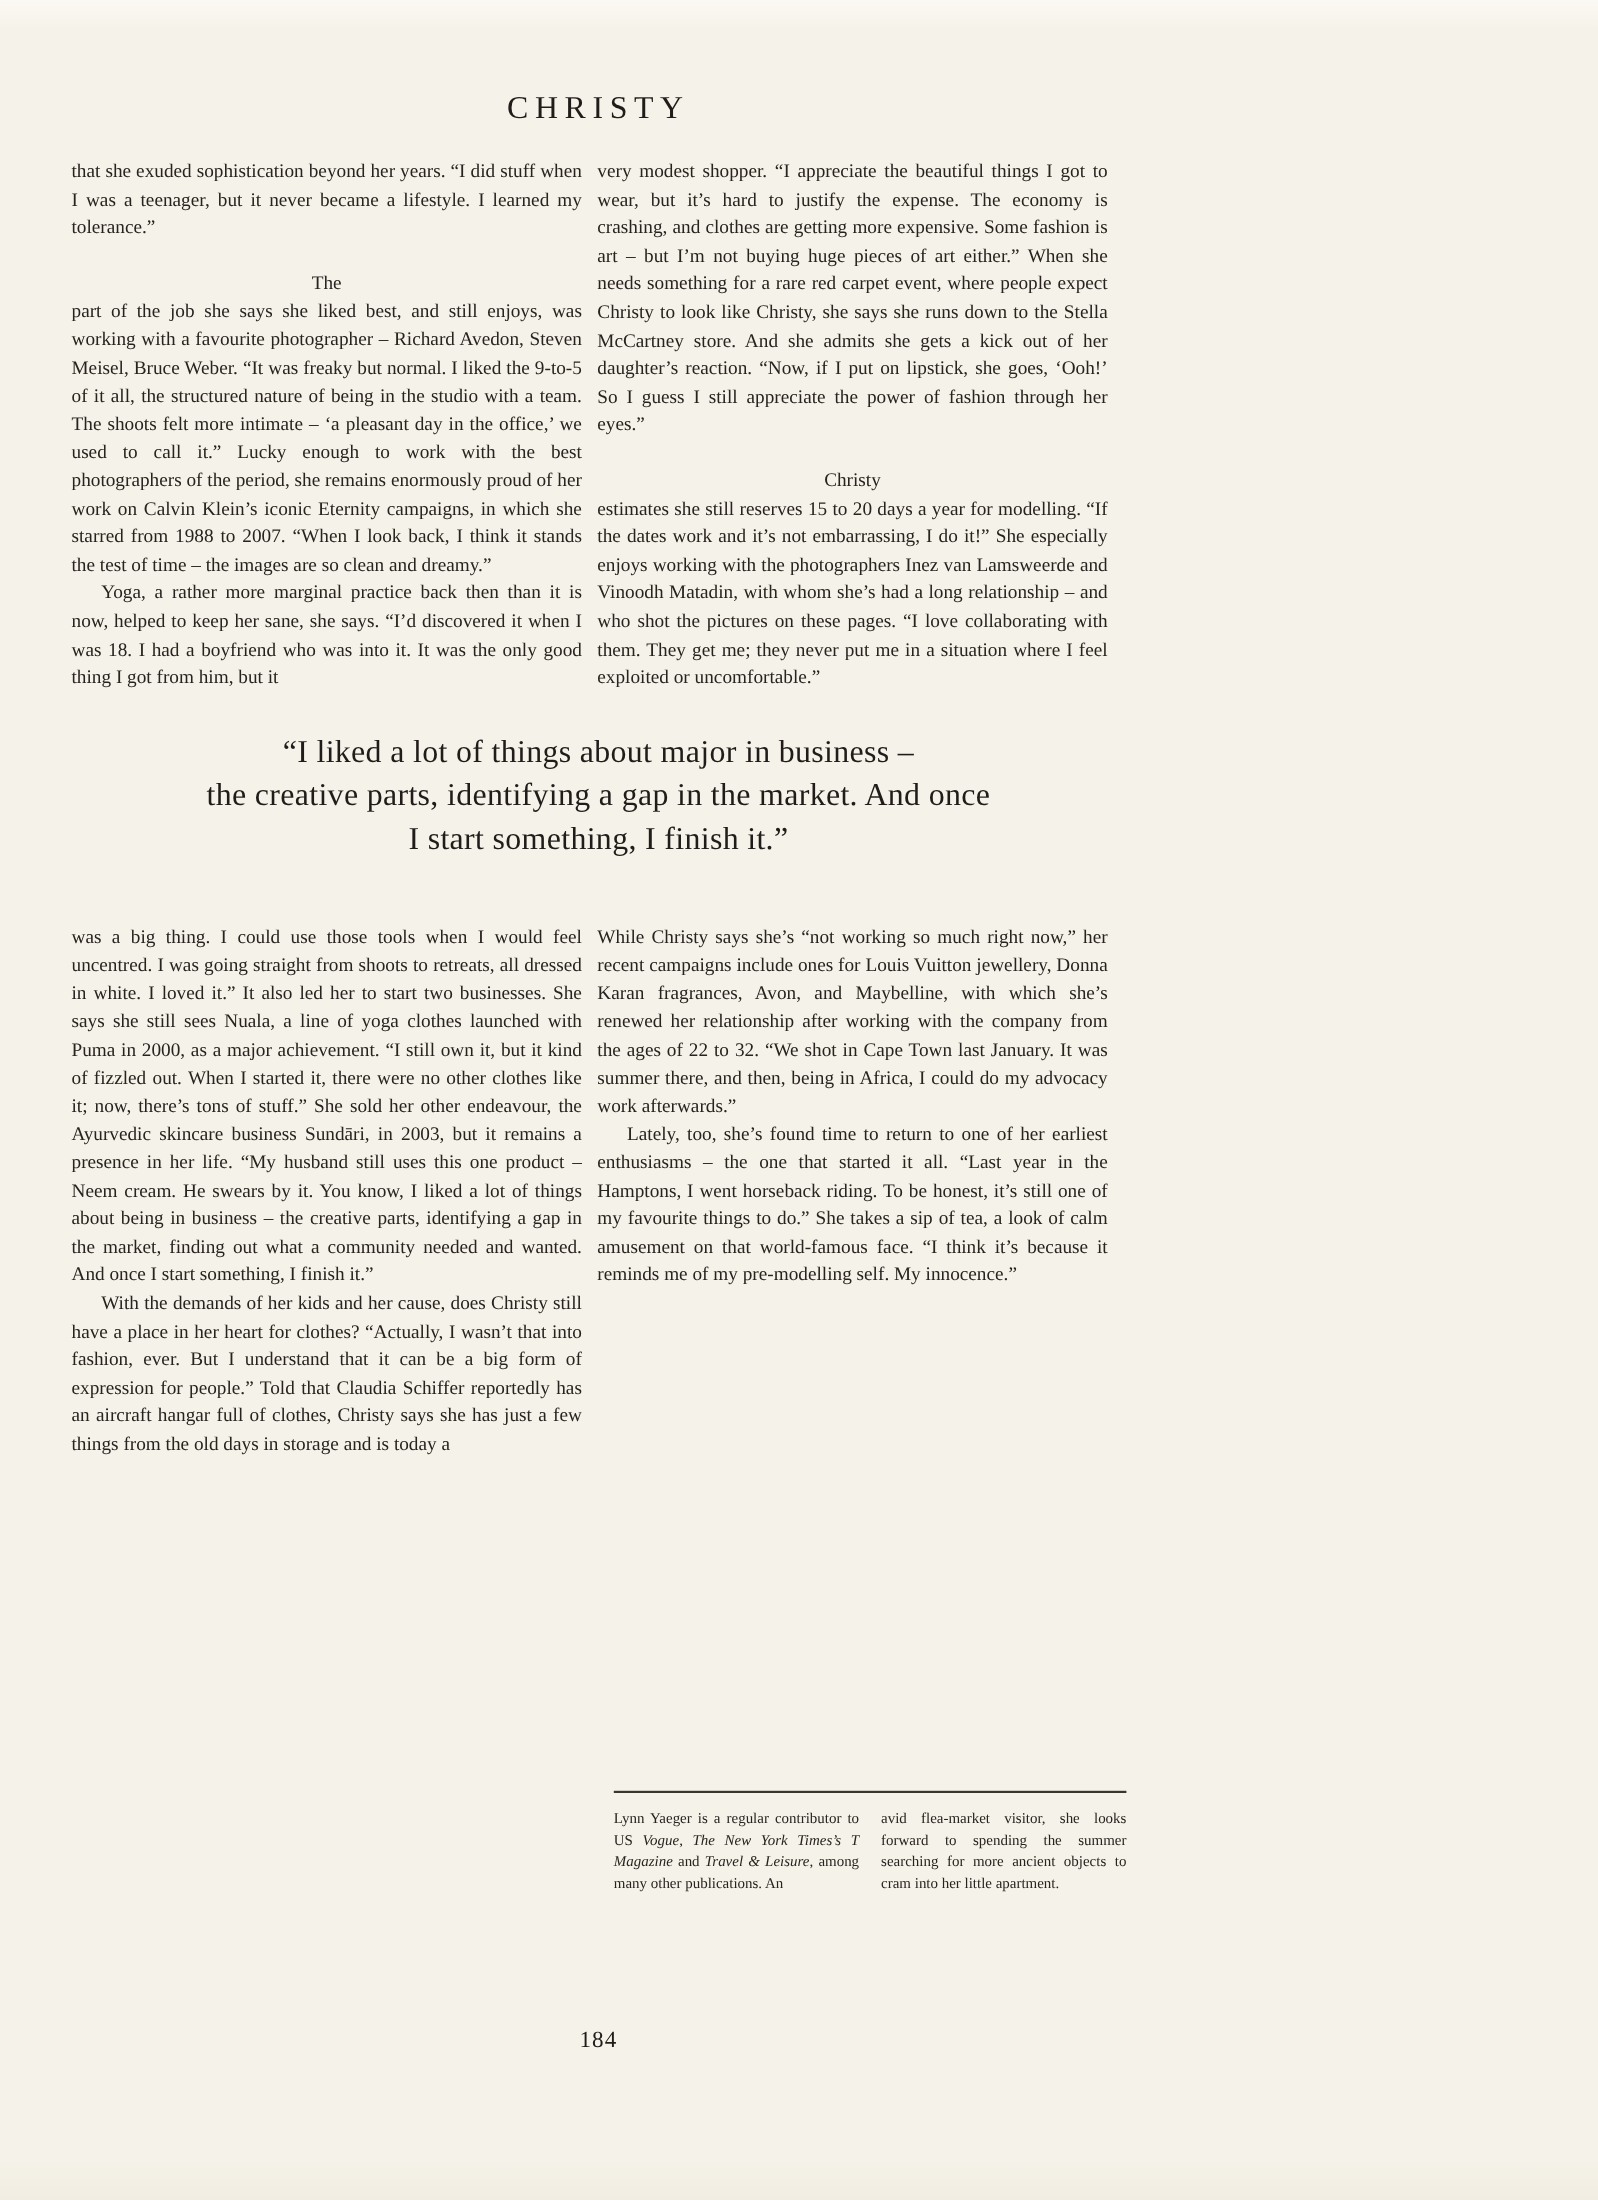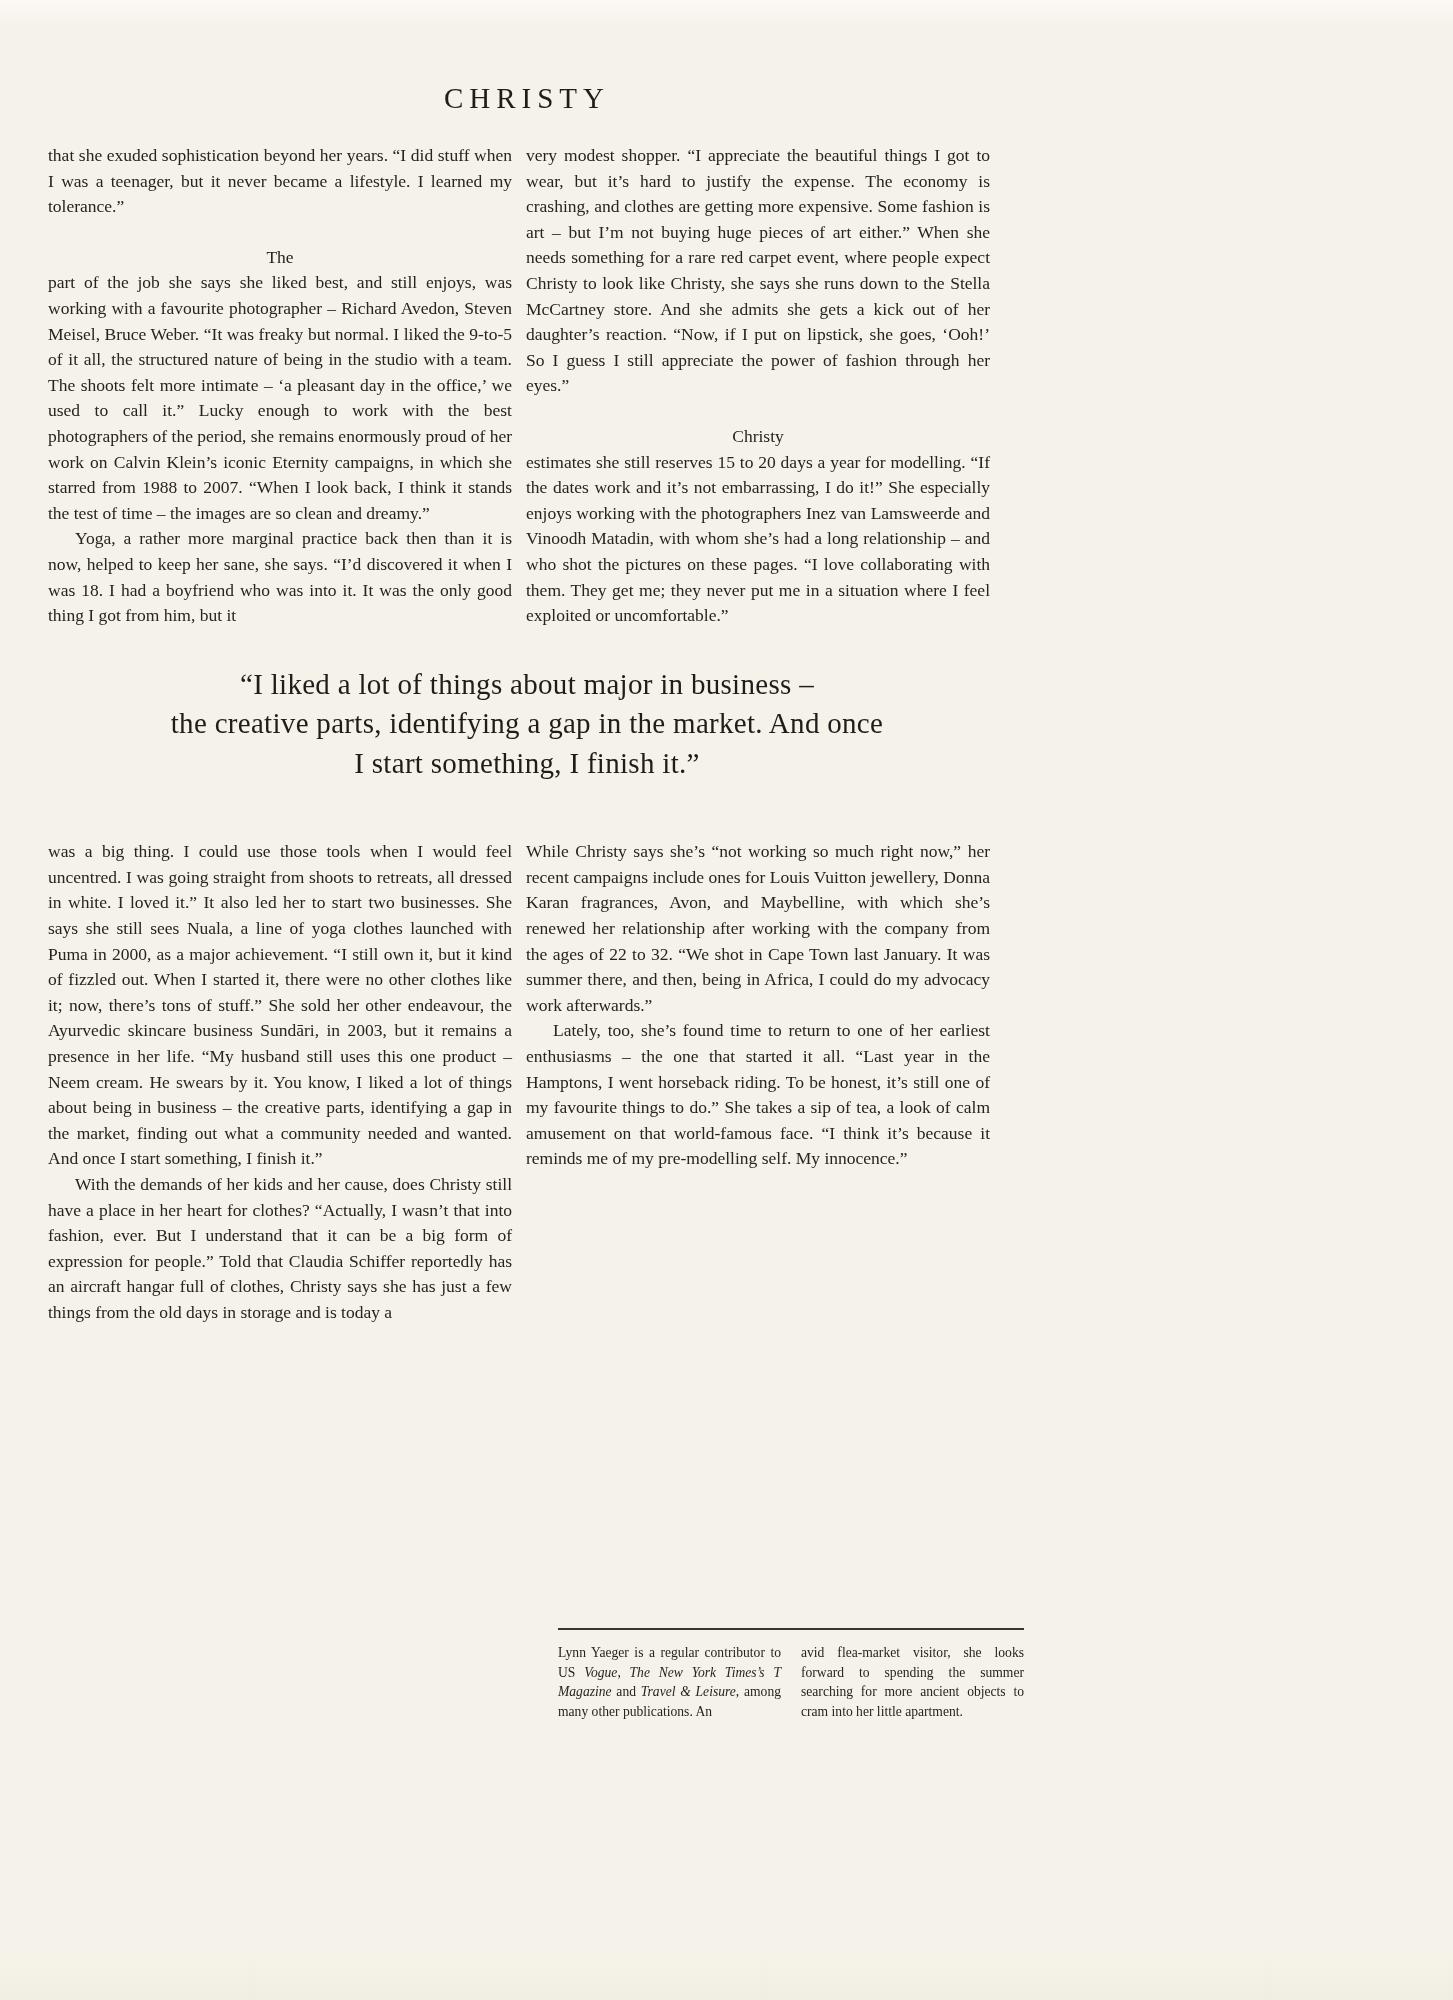--- a/index.html
+++ b/index.html
@@ -10,21 +10,21 @@
   }
   .page {
     position: relative;
     width: 1453px; height: 2000px;
     background: linear-gradient(180deg, #fbf9f3 0px, #f5f2e9 26px, #f5f2e9 1960px, #f1ede2 2000px);
     color: #28231f;
     overflow: hidden;
   }
   .content {
     position: absolute;
-    left: 48px; top: 82px; width: 958px; font-family: Liberation Serif, serif;
+    left: 65px; top: 82px; width: 958px; font-family: Liberation Serif, serif;
   }
   .title {
     margin: 0 0 28px 0;
     text-align: center;
     font-size: 29px;
     font-weight: normal;
     letter-spacing: 6px;
     color: #211c19;
   }
   .cols { display: flex; gap: 14px; }
@@ -117,13 +117,14 @@
   </div>
 
   <div class="bio">
     <hr class="bio-rule">
     <div class="bio-cols">
       <p class="bio-col"><span>Lynn Yaeger is a regular contributor to US </span><span class="it">Vogue</span><span>, </span><span class="it">The New York Times’s T Magazine</span><span> and </span><span class="it">Travel &amp; Leisure</span><span>, among many other publications. An</span></p>
       <p class="bio-col">avid flea-market visitor, she looks forward to spending the summer searching for more ancient objects to cram into her little apartment.</p>
     </div>
   </div>
 
+  <div class="folio">184</div>
 </div>
 
 </body></html>

